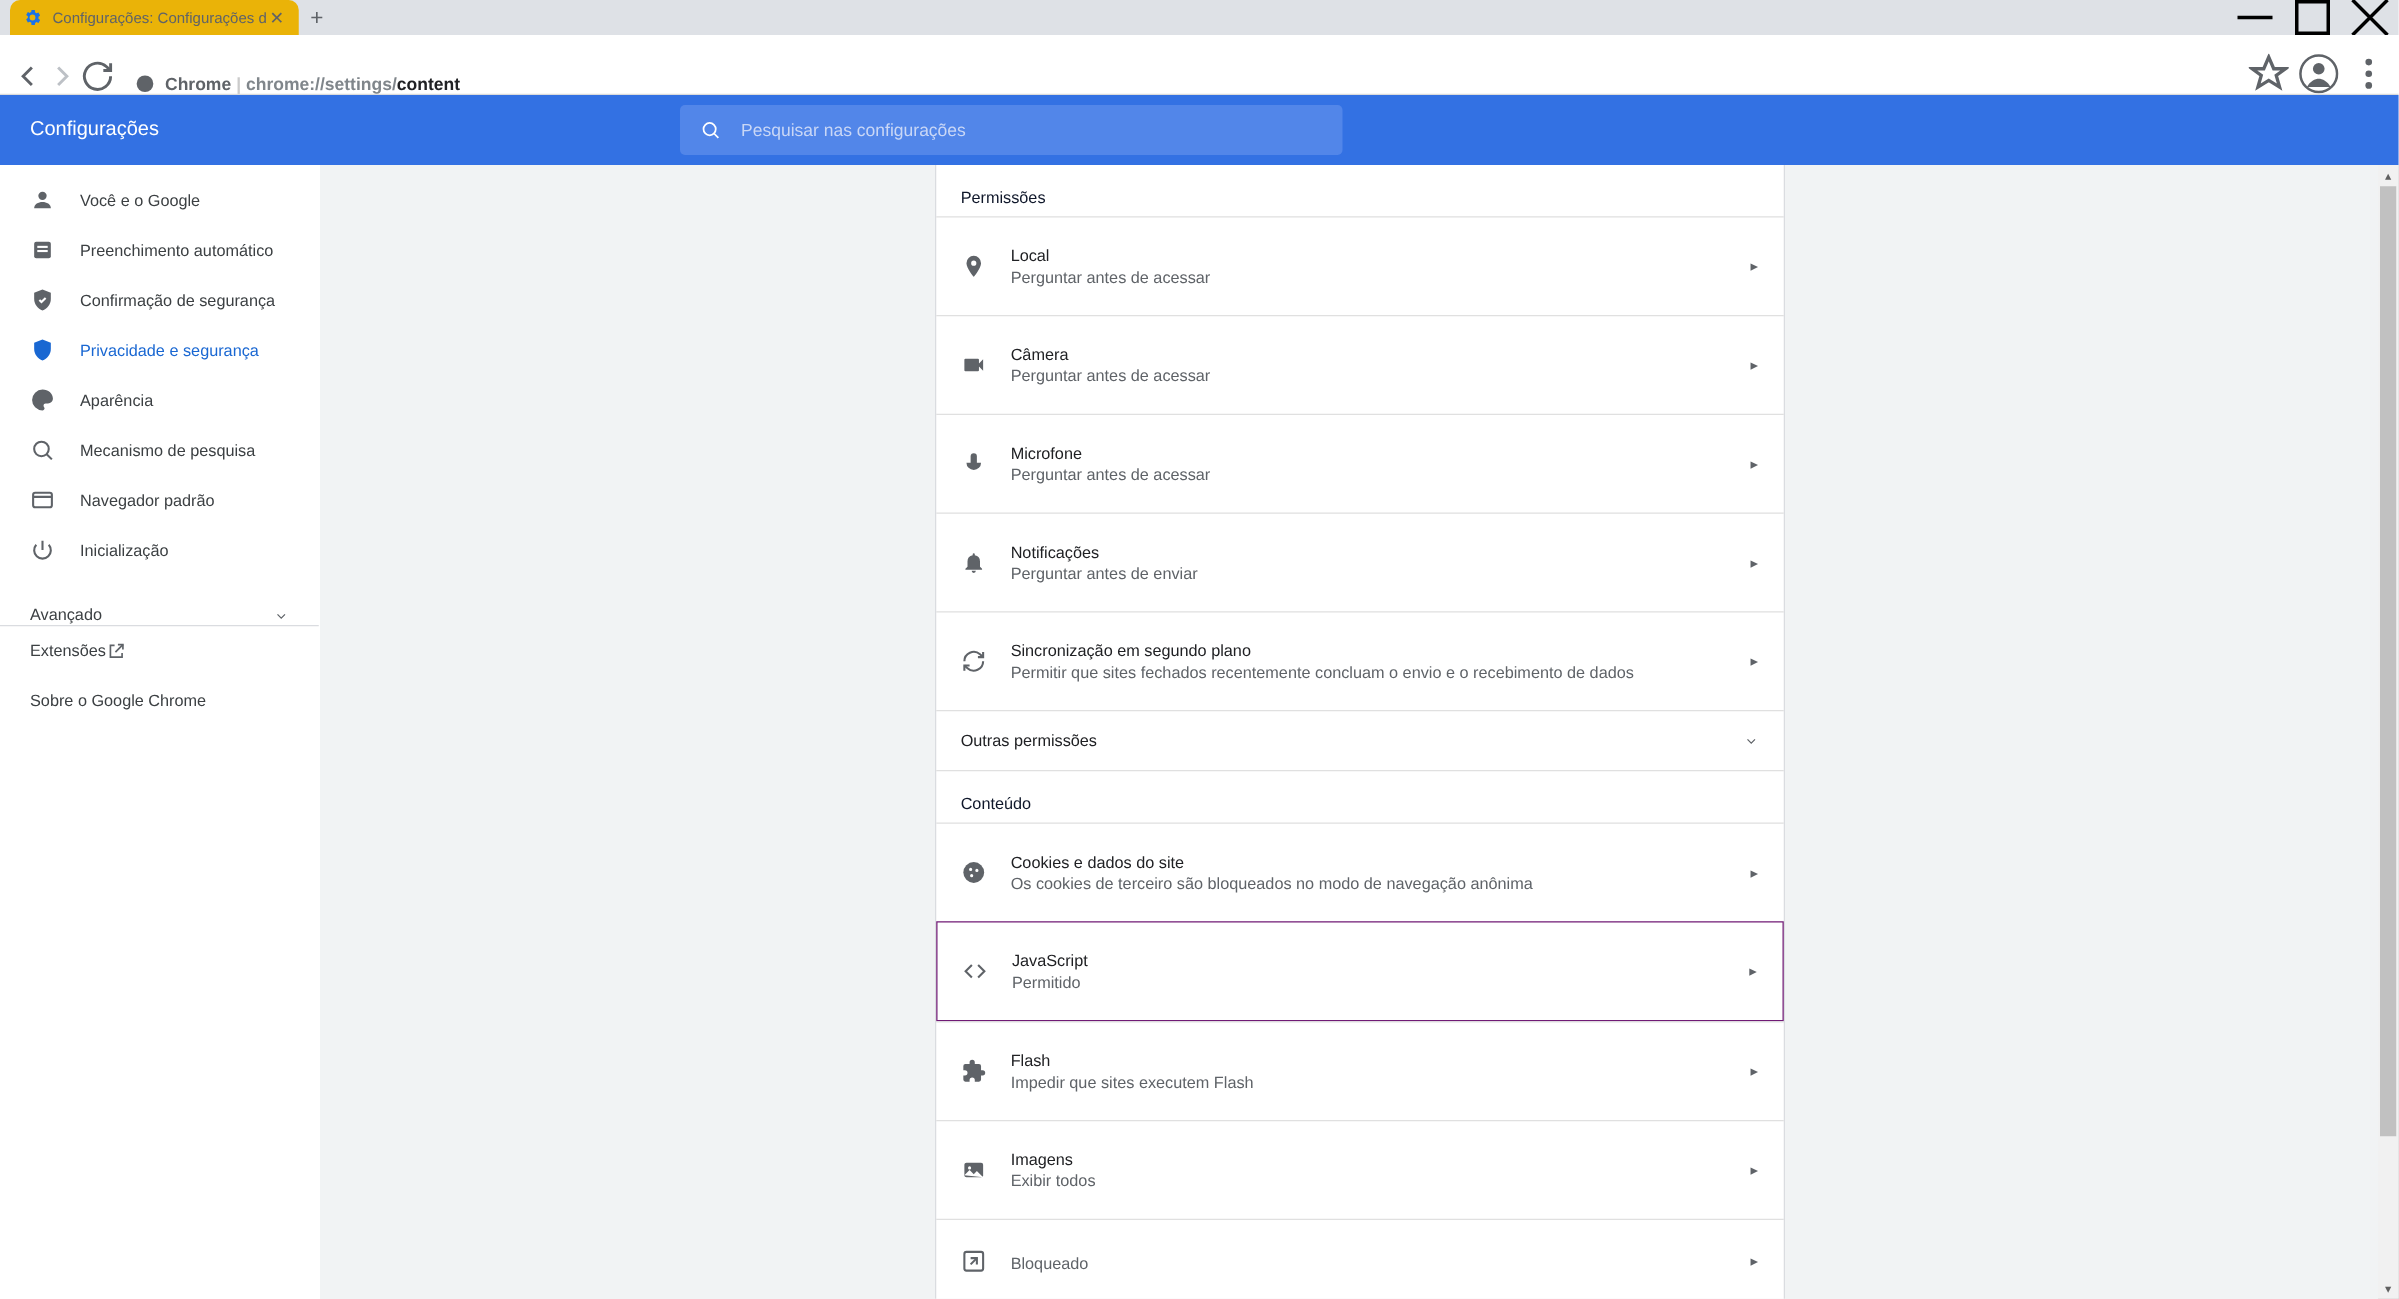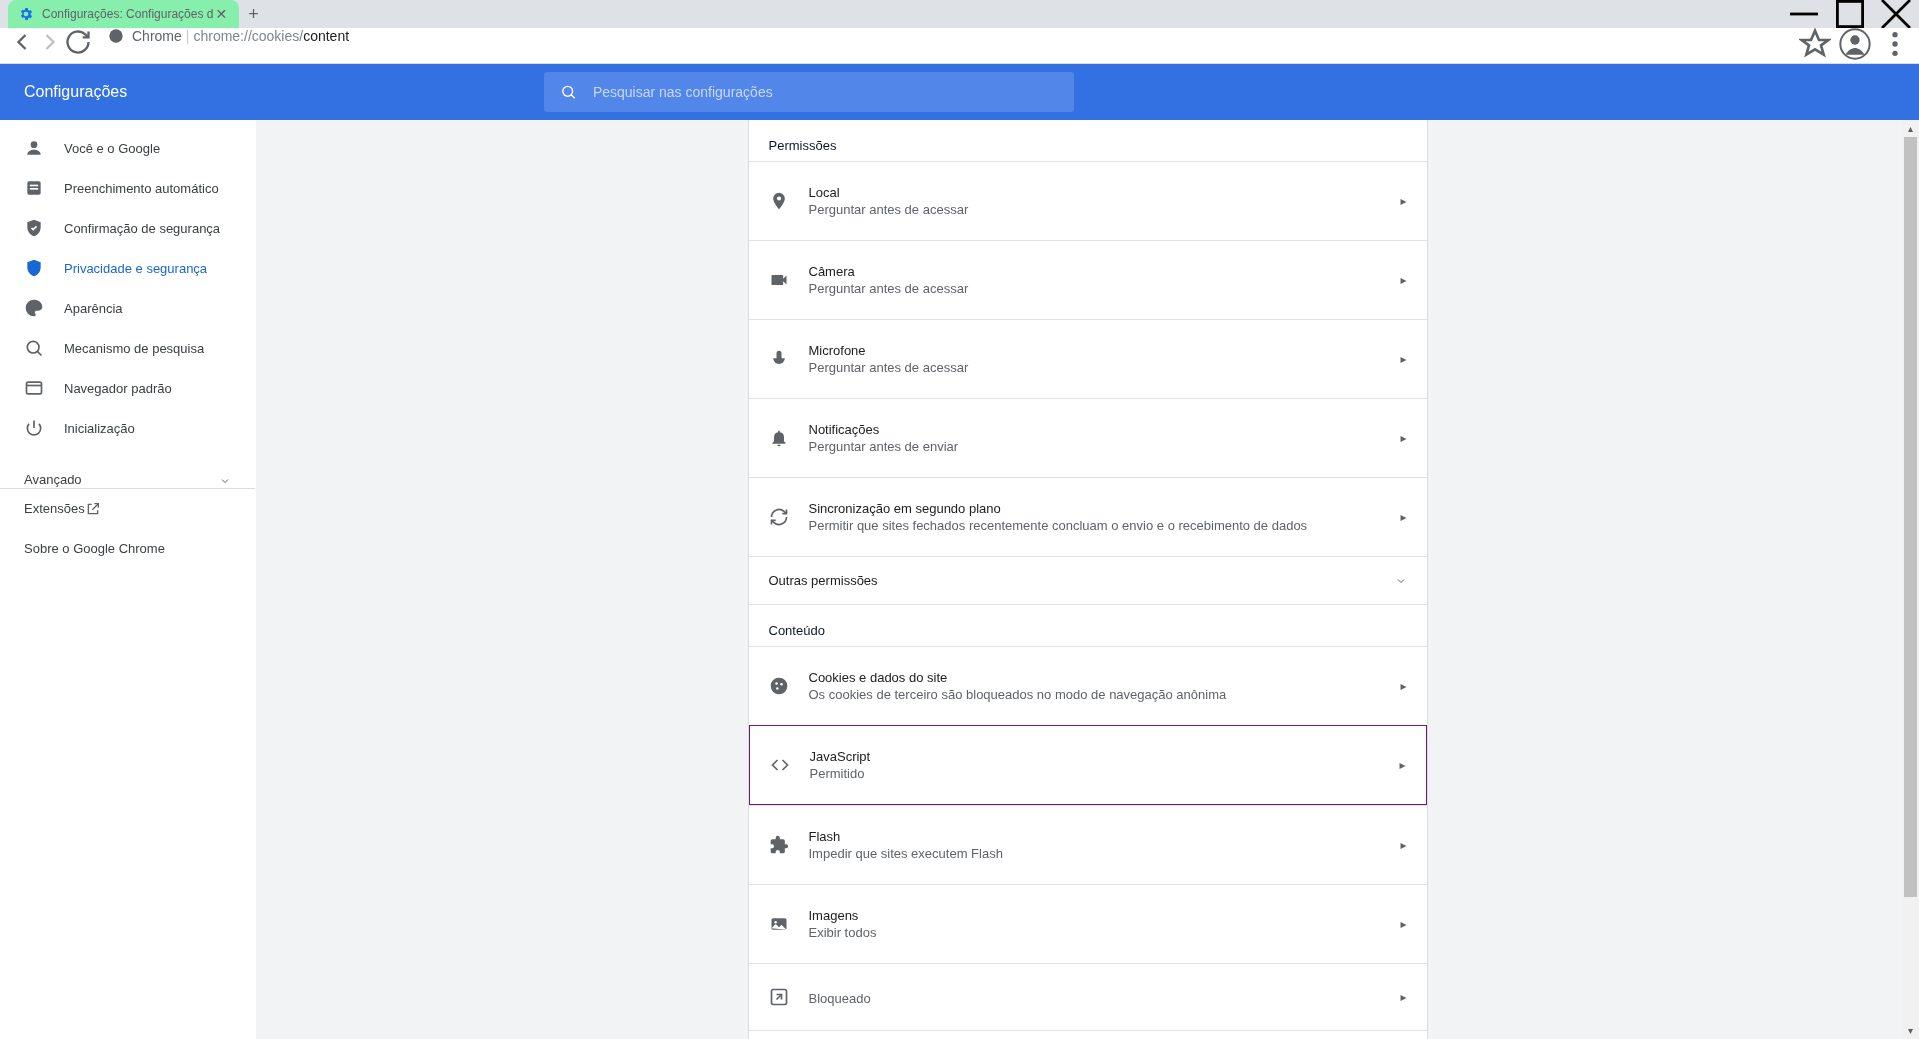--- a/index.html
+++ b/index.html
@@ -1,30 +1,30 @@
 <!DOCTYPE html>
 <html><head>
 <meta charset="utf-8">
 <style>
 * { margin: 0; padding: 0; box-sizing: border-box; font-family: 'Segoe UI', Arial, sans-serif; }
 body { background: #fff; overflow: hidden; }
 .window { width: 1919px; height: 1039px; display: flex; flex-direction: column; }
 
 
 .titlebar { height: 28px; background: #dee1e6; display: flex; align-items: flex-end; }
-.tab { background: #86efac; border-radius: 8px 8px 0 0; display: flex; align-items: center; padding: 0 10px; height: 28px; margin-left: 8px; min-width: 200px; max-width: 240px; font-size: 12px; color: #5f6368; }
+.tab { background: #eab308; border-radius: 8px 8px 0 0; display: flex; align-items: center; padding: 0 10px; height: 28px; margin-left: 8px; min-width: 200px; max-width: 240px; font-size: 12px; color: #5f6368; }
 .tab-icon { width: 16px; height: 16px; margin-right: 8px; display:flex; align-items:center; justify-content:center; color:#1a73e8; }
 .tab-title { flex: 1; white-space: nowrap; overflow: hidden; text-overflow: ellipsis; }
 .tab-close { width: 16px; height: 16px; display:flex; align-items:center; justify-content:center; color:#5f6368; font-size: 14px; }
 .newtab { width: 28px; height: 28px; display:flex; align-items:center; justify-content:center; color:#5f6368; font-size: 18px; }
 .winbtns { margin-left: auto; display: flex; }
 .winbtn { width: 46px; height: 28px; display:flex; align-items:center; justify-content:center; font-size: 12px; color:#000; }
 
 
-.addrbar { height: 36px; background: #fff; border-bottom: 1px solid #dbdbdb; display: flex; align-items: flex-start; padding: 0 8px; }
+.addrbar { height: 48px; background: #fff; border-bottom: 1px solid #dbdbdb; display: flex; align-items: flex-end; padding: 0 8px; font-weight: bold; }
 .navbtn { width: 28px; height: 28px; display:flex; align-items:center; justify-content:center; color:#5f6368; border-radius: 50%; }
 .navbtn.disabled { color: #bdc1c6; }
 .addrfield { flex: 0 0 auto; display: flex; align-items: center; margin-left: 8px; font-size: 14px; color:#5f6368; }
 .addrchip { display:flex; align-items:center; padding: 0 8px; }
 .addrsep { color:#cbcbcb; margin: 0 4px; }
 .urltext { color:#202124; }
 .urltext .grey { color:#80868b; }
 .addr-right { margin-left: auto; display:flex; align-items:center; gap: 8px; }
 .iconbtn { width: 32px; height: 32px; display:flex; align-items:center; justify-content:center; color:#5f6368; }
 
@@ -124,21 +124,21 @@
         </svg>
       </div>
     <div class="addrfield">
       <span class="addrchip">
         <svg viewBox="0 0 24 24" width="16" height="16" fill="#5f6368">
             <circle cx="12" cy="12" r="10"></circle>
           </svg>
       </span>
       <span>Chrome</span>
       <span class="addrsep">|</span>
-      <span class="urltext"><span class="grey">chrome://cookies/</span><span>content</span></span>
+      <span class="urltext"><span class="grey">chrome://settings/</span><span>content</span></span>
     </div>
     <div class="addr-right">
       <div class="iconbtn">
           <svg viewBox="0 0 24 24" fill="none" stroke="#5f6368" stroke-width="2">
             <path d="M12 2l3 7h7l-5.5 4 2 7L12 16l-6.5 4 2-7L2 9h7z"></path>
           </svg>
         </div>
       <div class="iconbtn">
           <svg viewBox="0 0 24 24" fill="#5f6368">
             <circle cx="12" cy="12" r="11" fill="none" stroke="#5f6368" stroke-width="1.5"></circle>

